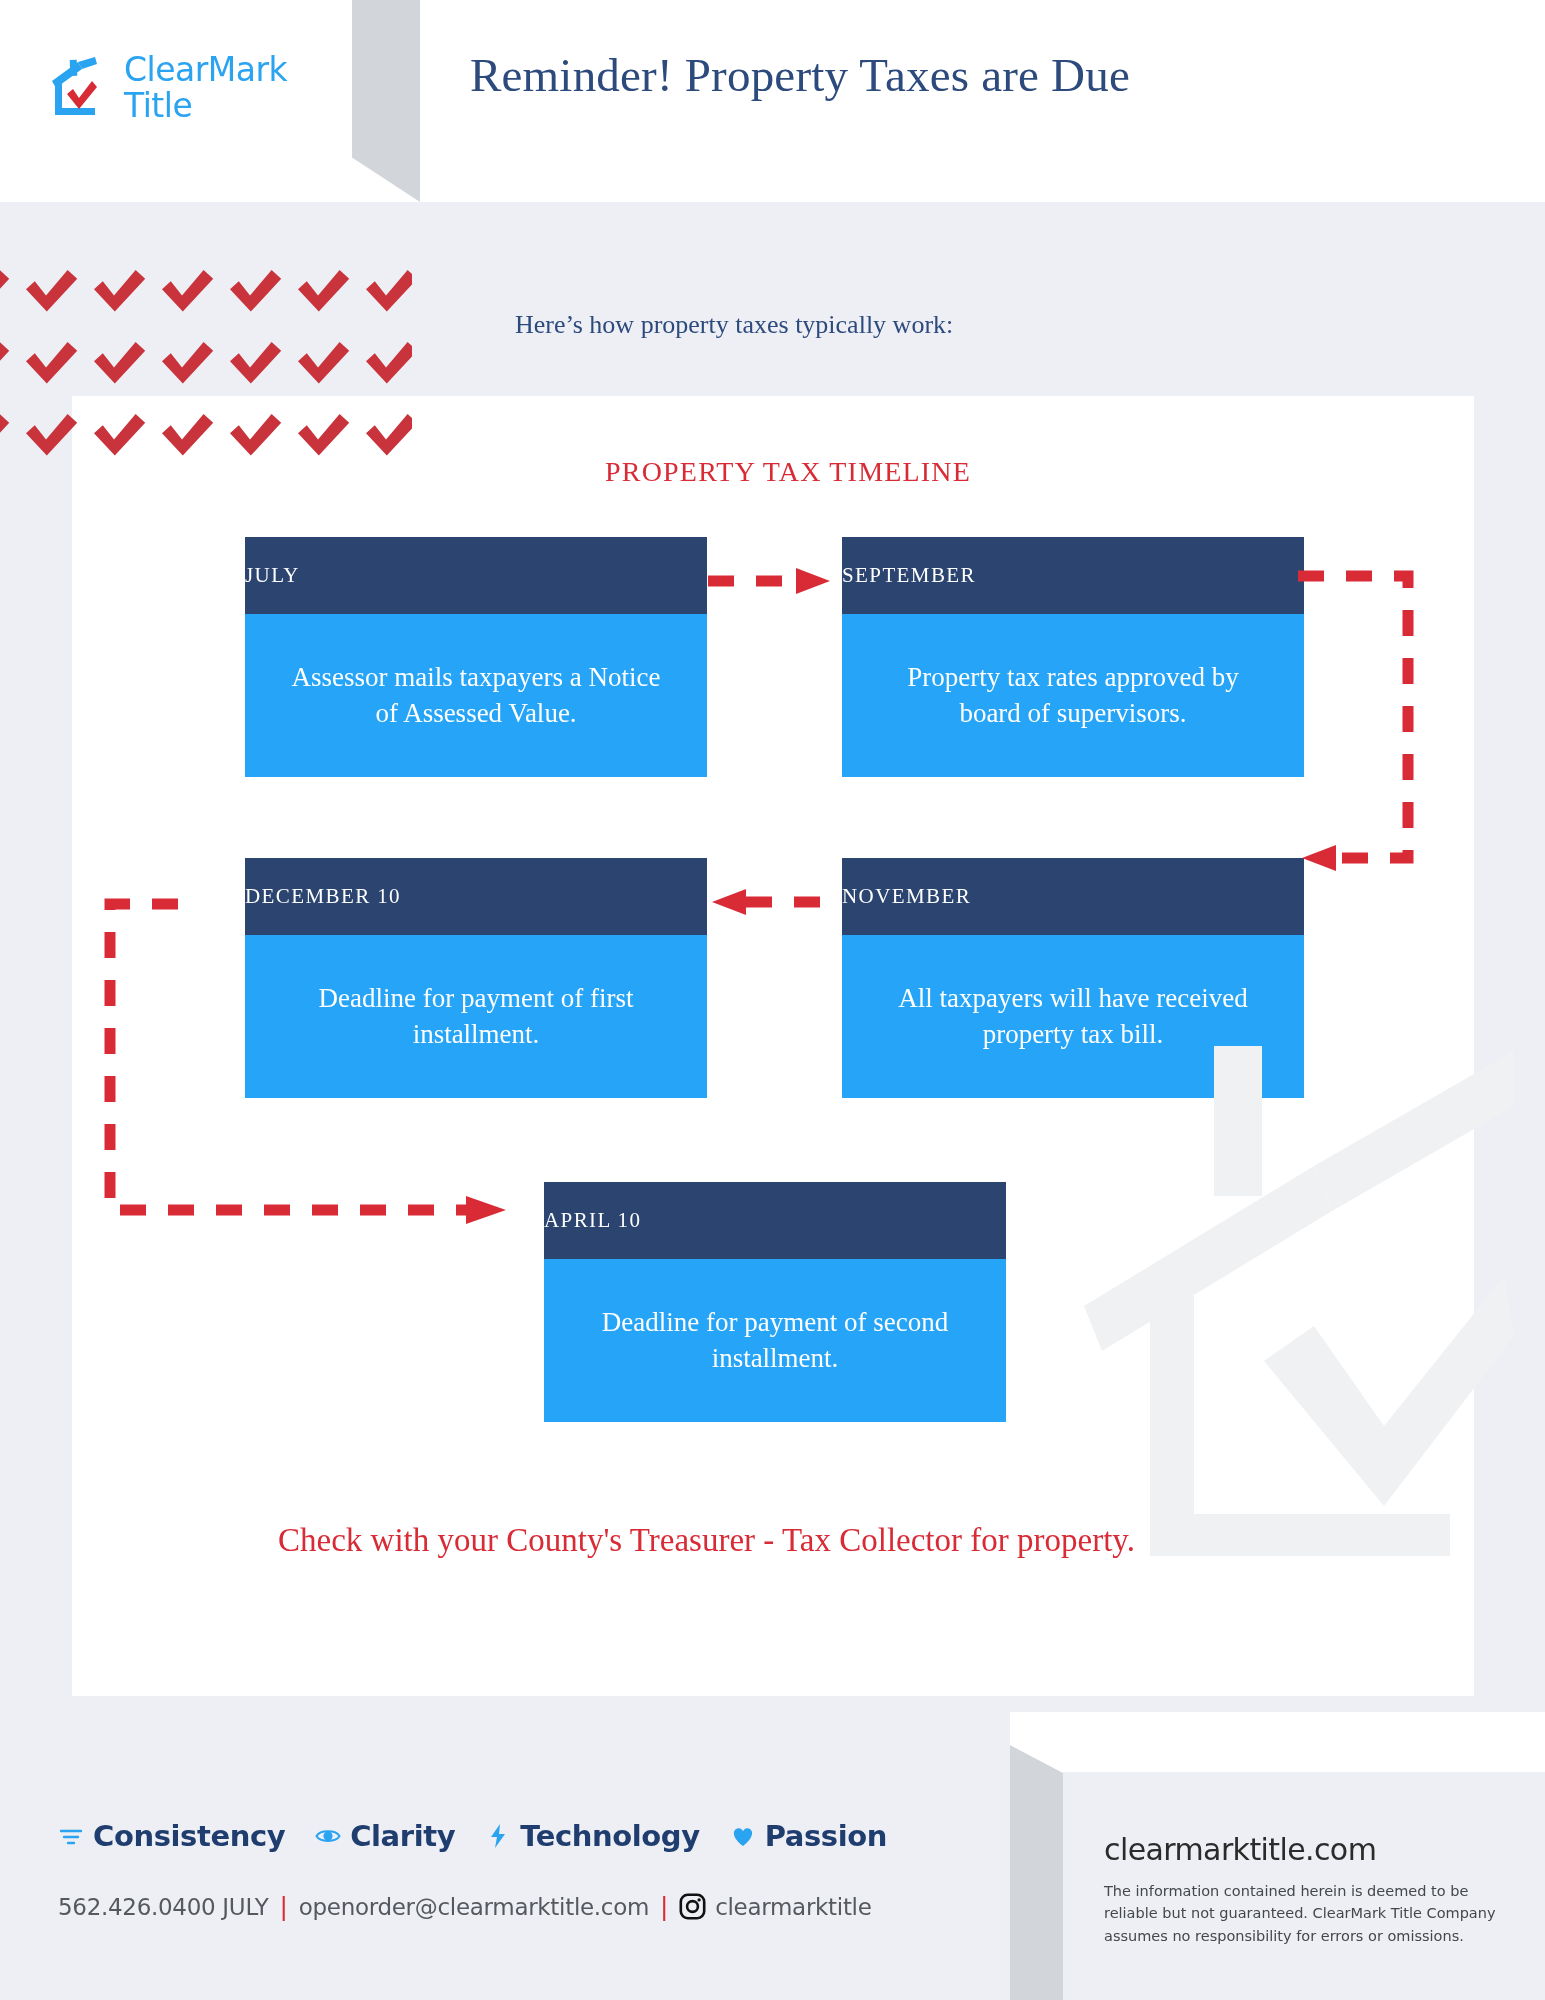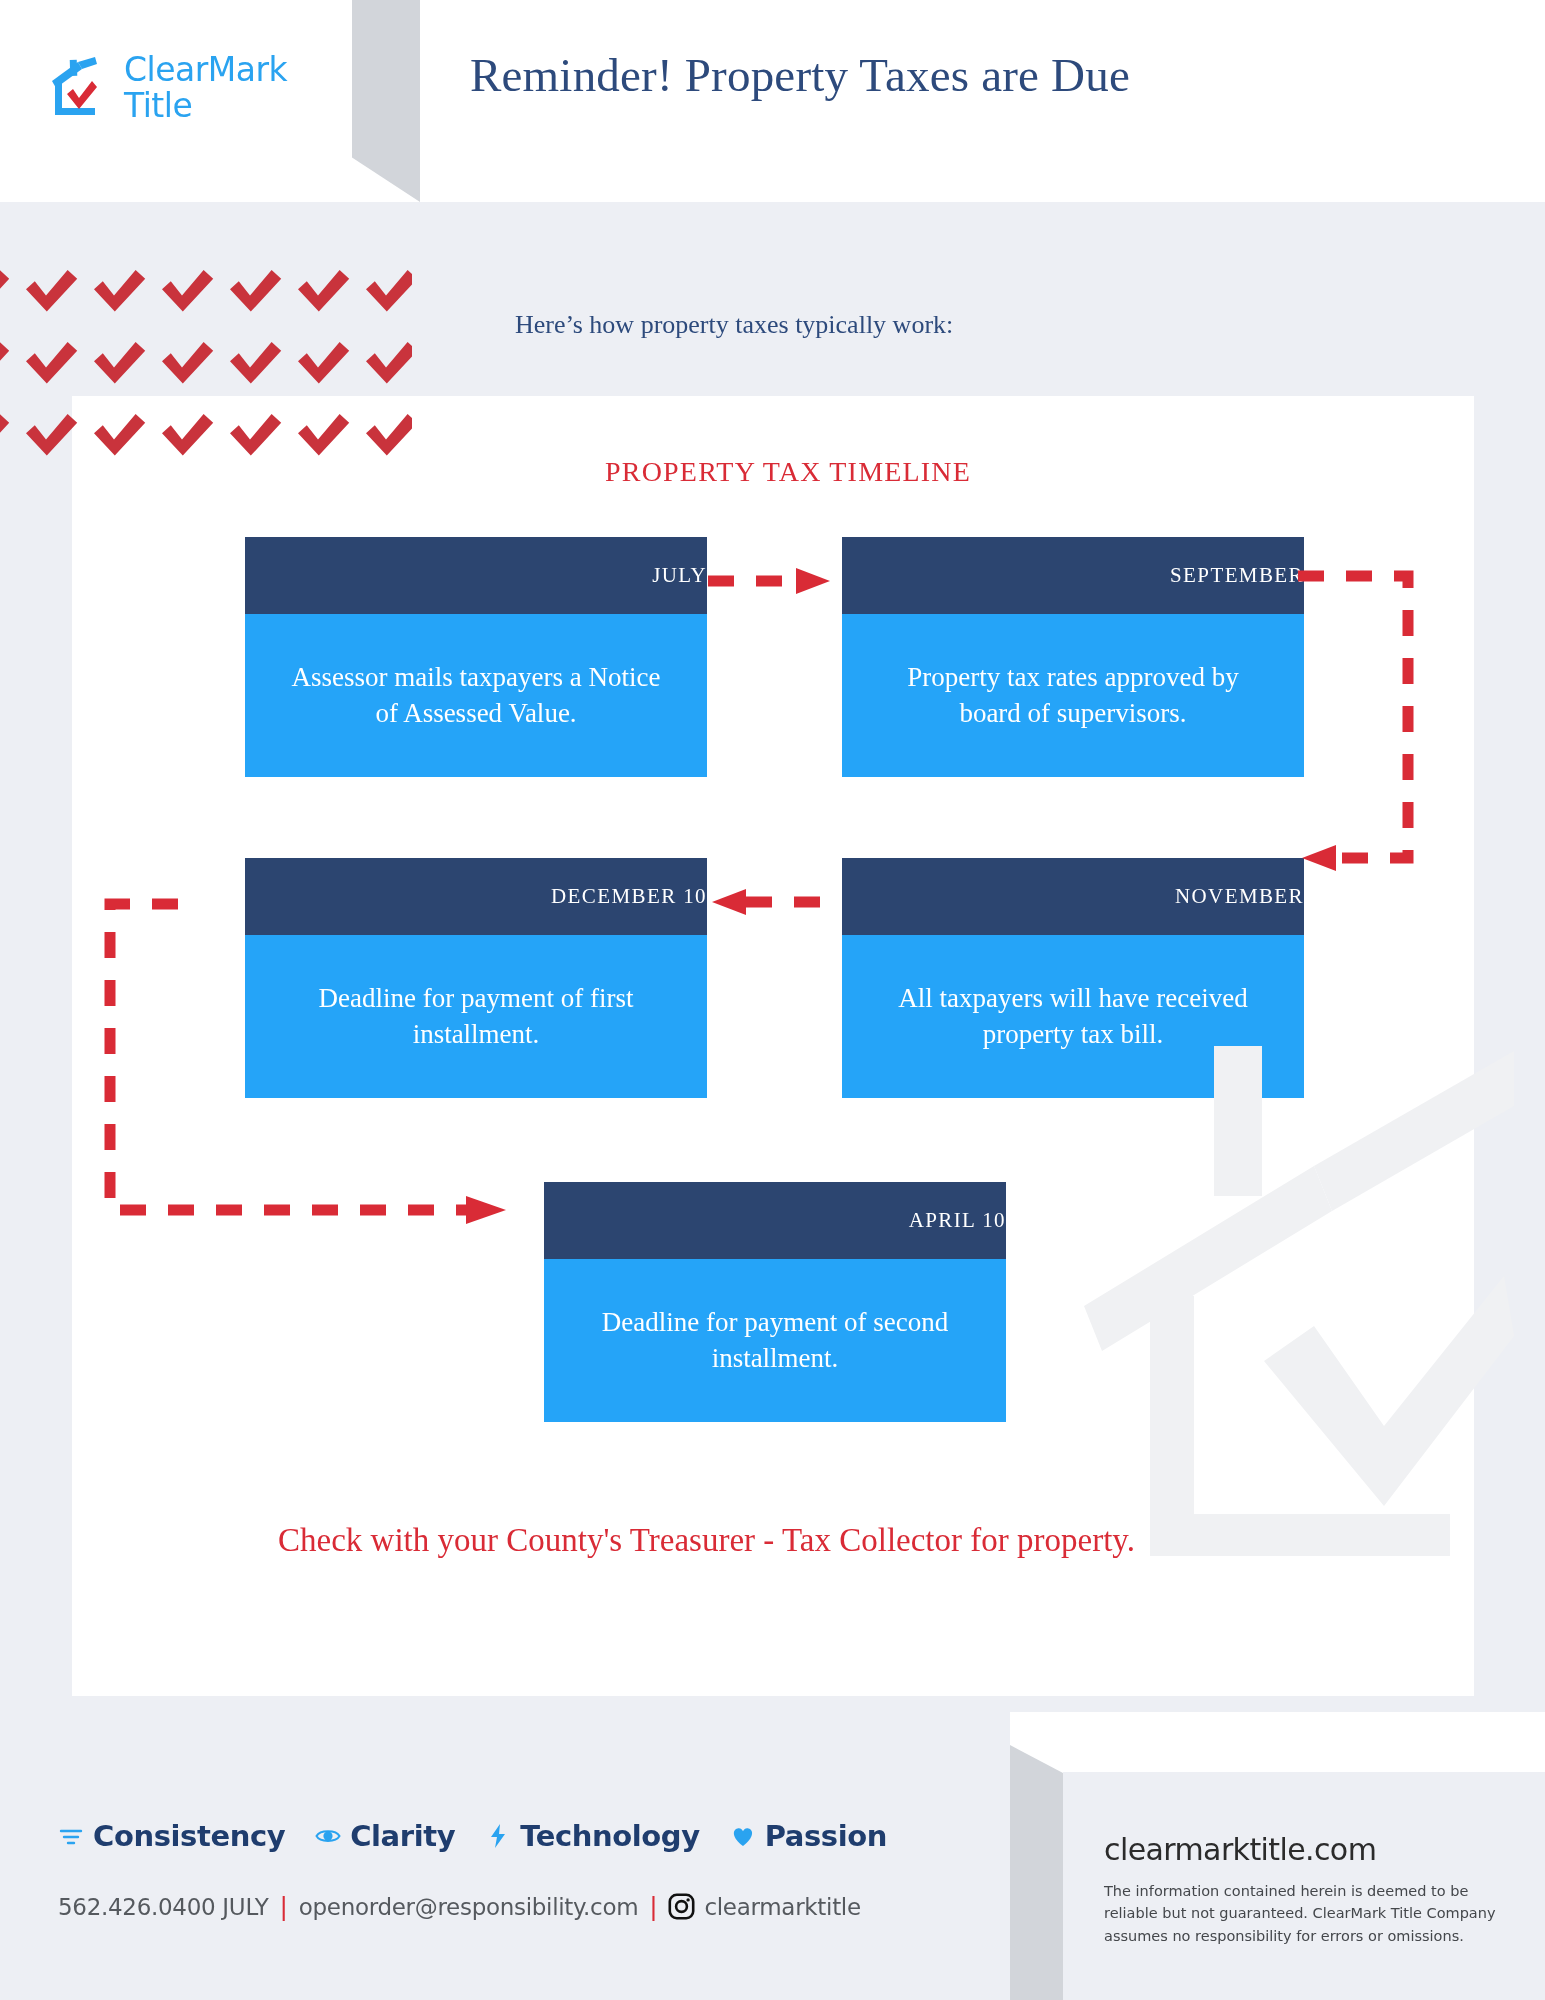--- a/index.html
+++ b/index.html
@@ -116,21 +116,21 @@
   .card {
     position: absolute;
     width: 462px;
     background: #ffffff;
   }
   .card-head {
     height: 77px;
     background: #2c4570;
     display: flex;
     align-items: center;
-    justify-content: flex-end;
+    justify-content: flex-start;
   }
   .card-head span {
     font-family: "Liberation Serif", serif;
     color: #ffffff;
     font-size: 21px;
     letter-spacing: 1.4px;
   }
   .card-body {
     background: #25a4f8;
     display: flex;
@@ -438,21 +438,21 @@
       <svg class="vicon" viewBox="0 0 26 26">
         <path d="M13 23 C2 15 2 7 7.5 5.5 C10.5 4.7 12.3 6.7 13 8.3 C13.7 6.7 15.5 4.7 18.5 5.5 C24 7 24 15 13 23 Z" fill="#2aa3f0"></path>
       </svg>
       <span class="vlabel">Passion</span>
     </div>
   </div>
 
   <div class="contact-row">
     <span>562.426.0400 JULY</span>
     <span class="sep">|</span>
-    <span>openorder@responsibility.com</span>
+    <span>openorder@clearmarktitle.com</span>
     <span class="sep">|</span>
     <svg class="ig-icon" viewBox="0 0 27 27">
       <rect x="1.8" y="1.8" width="23.4" height="23.4" rx="7" ry="7" fill="none" stroke="#111111" stroke-width="2.6"></rect>
       <circle cx="13.5" cy="13.5" r="5.4" fill="none" stroke="#111111" stroke-width="2.6"></circle>
       <circle cx="20.1" cy="6.9" r="1.7" fill="#111111"></circle>
     </svg>
     <span>clearmarktitle</span>
   </div>
 
   <div class="site-url">clearmarktitle.com</div>

